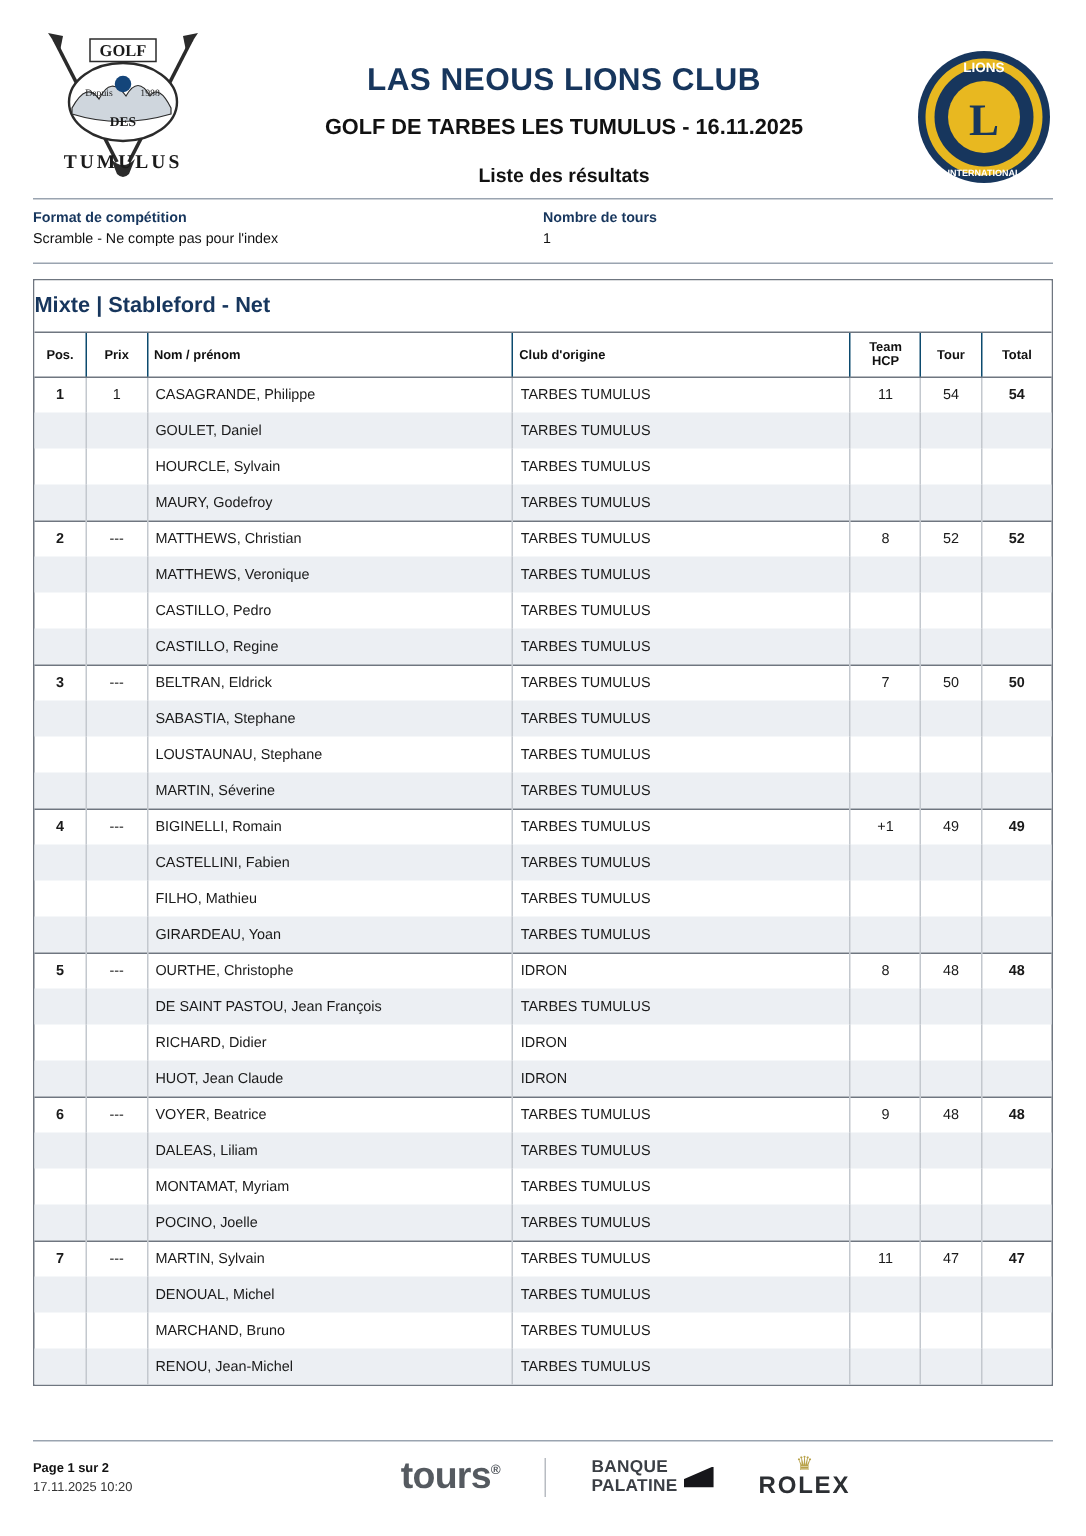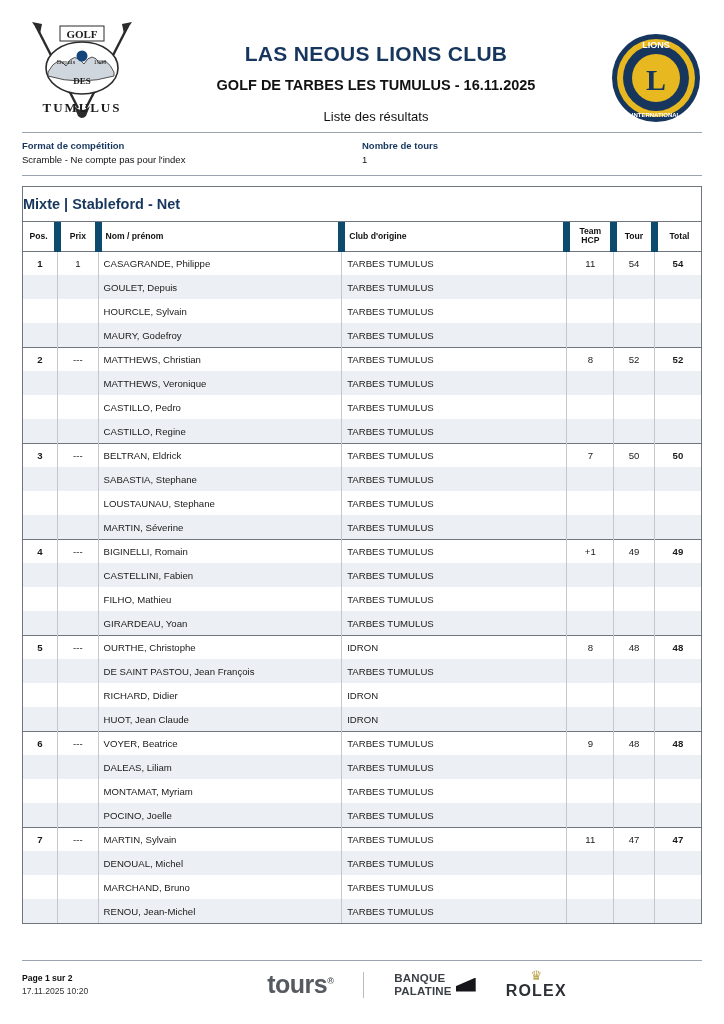--- a/index.html
+++ b/index.html
@@ -43,21 +43,21 @@
     margin-bottom: 11px;
   }
   .event-title {
     font-size: 14.5px;
     font-weight: bold;
     color: #111;
     margin-bottom: 16px;
   }
   .list-title {
     font-size: 13px;
-    font-weight: normal;
+    font-weight: bold;
     color: #111;
   }
   .logo-right {
     width: 92px; height: 92px;
     flex: 0 0 92px;
     display: flex; align-items: center; justify-content: center;
   }
 
   .hrule {
     border: none;
@@ -97,21 +97,21 @@
   table {
     width: 100%;
     border-collapse: collapse;
     font-size: 9.6px;
   }
   th {
     font-size: 8.6px;
     font-weight: bold;
     color: #111;
     background: #ffffff;
-    border-right: 7px solid #0c4a6e;
+    border-right: 1px solid #0c4a6e;
     border-bottom: 1px solid #6f7680;
     padding: 5px 4px;
     text-align: left;
     line-height: 1.1;
   }
   th.c { text-align: center; }
   td {
     border-right: 1px solid #c3c8ce;
     padding: 5px 5px;
     height: 24px;
@@ -282,21 +282,21 @@
             <td class="col-prix">1</td>
             <td class="col-name">CASAGRANDE, Philippe</td>
             <td class="col-club">TARBES TUMULUS</td>
             <td class="col-hcp">11</td>
             <td class="col-tour">54</td>
             <td class="col-total">54</td>
           </tr>
           <tr class="alt">
             <td class="col-pos"></td>
             <td class="col-prix"></td>
-            <td class="col-name">GOULET, Depuis</td>
+            <td class="col-name">GOULET, Daniel</td>
             <td class="col-club">TARBES TUMULUS</td>
             <td class="col-hcp"></td>
             <td class="col-tour"></td>
             <td class="col-total"></td>
           </tr>
           <tr>
             <td class="col-pos"></td>
             <td class="col-prix"></td>
             <td class="col-name">HOURCLE, Sylvain</td>
             <td class="col-club">TARBES TUMULUS</td>

